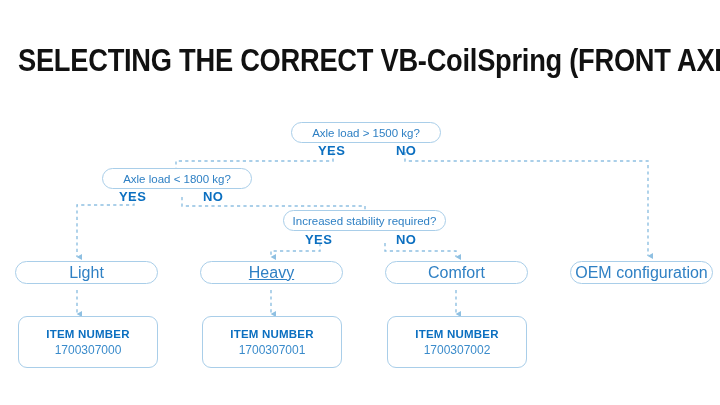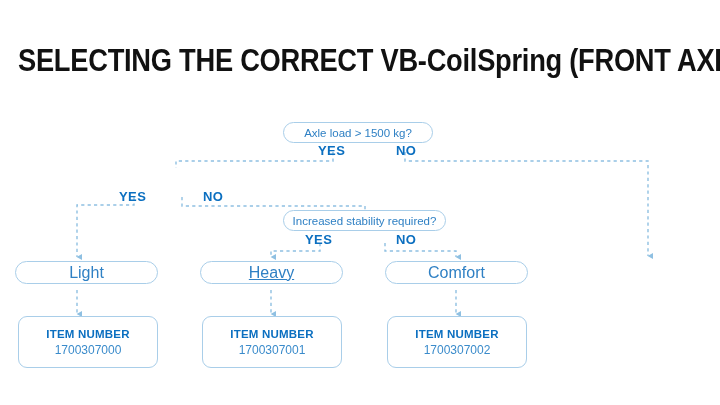--- a/index.html
+++ b/index.html
@@ -100,44 +100,50 @@
       <path d="M320,243 L320,251 L271,251 L271,257" marker-end="url(#ah)"></path>
 
       <path d="M385,243 L385,251 L456,251 L456,257" marker-end="url(#ah)"></path>
 
       <path d="M77,290 L77,314" marker-end="url(#ah)"></path>
       <path d="M271,290 L271,314" marker-end="url(#ah)"></path>
       <path d="M456,290 L456,314" marker-end="url(#ah)"></path>
     </g>
   </svg>
 
-  <div class="node decision" style="left:283px; top:122px; width:150px;">
+  <div class="node decision" style="left:291px; top:122px; width:150px;">
     <span>Axle load &gt; 1500 kg?</span>
   </div>
   <div class="branch" style="left:318px; top:143px;">YES</div>
   <div class="branch" style="left:396px; top:143px;">NO</div>
 
+  <div class="node decision" style="left:102px; top:168px; width:150px;">
+    <span>Axle load &lt; 1800 kg?</span>
+  </div>
   <div class="branch" style="left:119px; top:189px;">YES</div>
   <div class="branch" style="left:203px; top:189px;">NO</div>
 
   <div class="node decision" style="left:283px; top:210px; width:163px;align-items:center;">
     <span>Increased stability required?</span>
   </div>
   <div class="branch" style="left:305px; top:232px;">YES</div>
   <div class="branch" style="left:396px; top:232px;">NO</div>
 
   <div class="node category" style="left:15px; top:261px; width:143px;">
     <span>Light</span>
   </div>
   <div class="node category" style="left:200px; top:261px; width:143px;text-decoration:underline;">
     <span>Heavy</span>
   </div>
   <div class="node category" style="left:385px; top:261px; width:143px;">
     <span>Comfort</span>
   </div>
+  <div class="node category" style="left:570px; top:261px; width:143px;">
+    <span>OEM configuration</span>
+  </div>
 
   <div class="node item" style="left:18px; top:316px; width:140px;">
     <span class="hdr">ITEM NUMBER</span>
     <span class="num">1700307000</span>
   </div>
   <div class="node item" style="left:202px; top:316px; width:140px;">
     <span class="hdr">ITEM NUMBER</span>
     <span class="num">1700307001</span>
   </div>
   <div class="node item" style="left:387px; top:316px; width:140px;">

